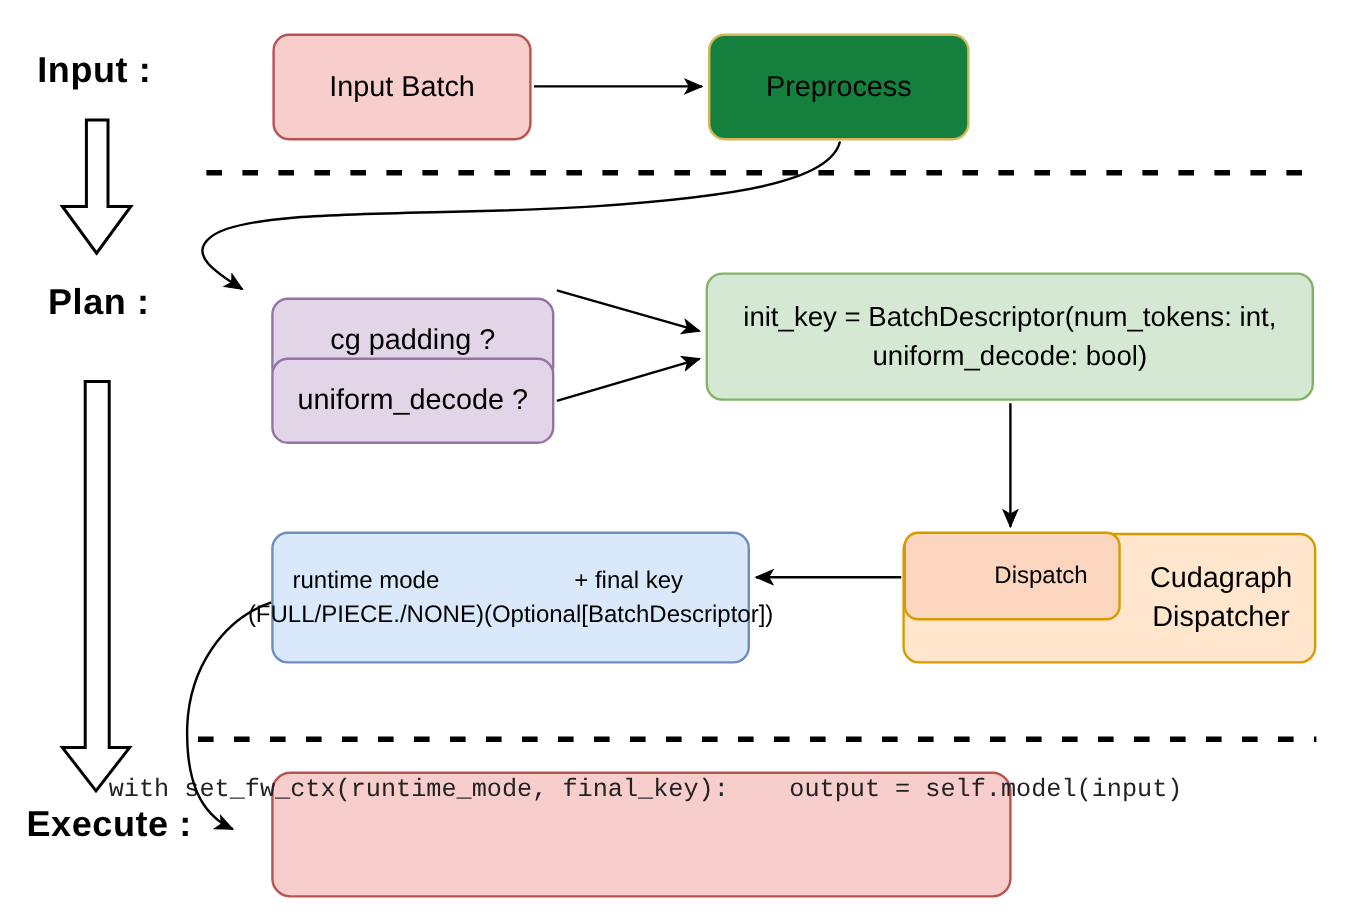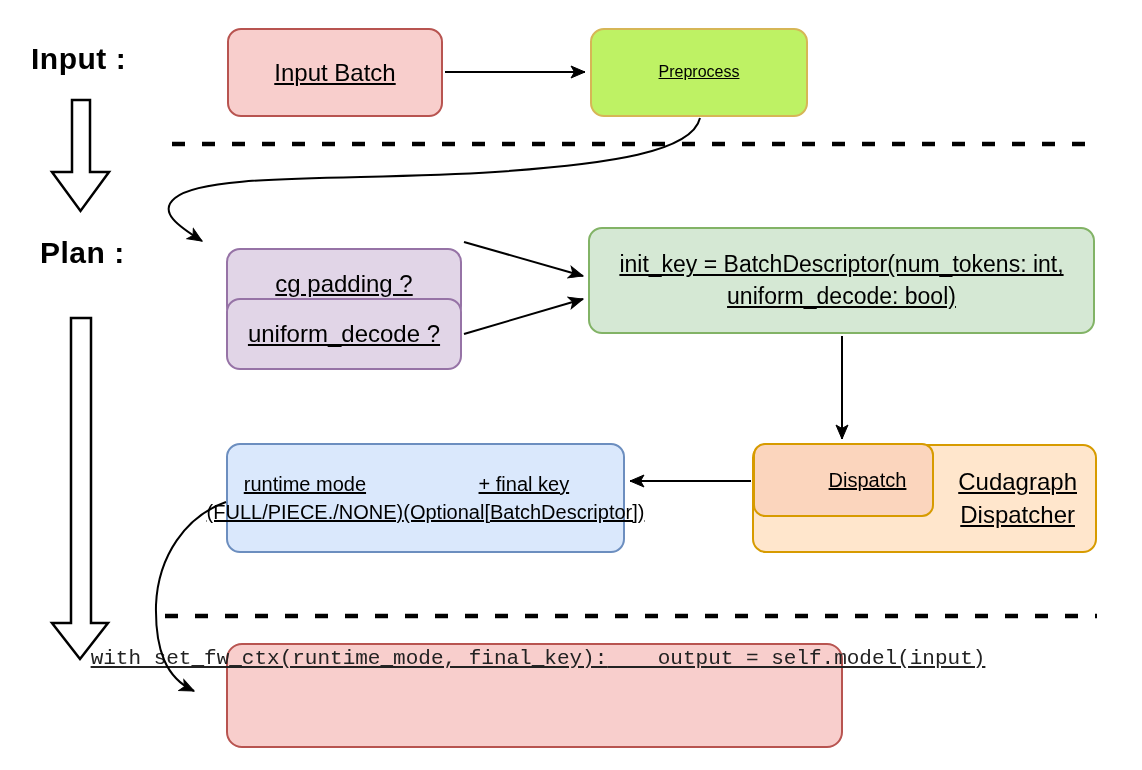--- a/index.html
+++ b/index.html
@@ -13,29 +13,28 @@
     letter-spacing:0.5px; white-space:nowrap;
   }
   #label-input   { left:31px;  top:42px;  }
   #label-plan    { left:40px;  top:236px; }
   #label-execute { left:22px;  top:671px; }
 
   .node {
     position:absolute; display:flex; align-items:center; justify-content:center;
     text-align:center; border-radius:14px; border:2px solid #14532d; color:#000;
     line-height:1.3;
-    text-decoration:underline;
   }
   #node-input-batch {
     left:227px; top:28px; width:216px; height:89px;
     background:#f8cecc; border-color:#b85450; font-size:24px;
   }
   #node-preprocess {
     left:590px; top:28px; width:218px; height:89px;
-    background:#bef264; border-color:#d6b656; font-size:16px;
+    background:#15803d; border-color:#d6b656; font-size:24px;
   }
   #node-cg-padding {
     left:226px; top:208px; width:236px; height:72px;
     background:#e1d5e7; border-color:#9673a6; font-size:24px;margin-top:40px;
   }
   #node-uniform-decode {
     left:226px; top:298px; width:236px; height:72px;
     background:#e1d5e7; border-color:#9673a6; font-size:24px;
   }
   #node-init-key {
@@ -74,20 +73,21 @@
   .dashed-line { fill:none; stroke:#000; stroke-width:4.5; stroke-dasharray:13 17; }
   .hollow-arrow { fill:#fff; stroke:#000; stroke-width:2.5; stroke-linejoin:miter; }
 </style>
 </head>
 <body>
 
 <div class="canvas">
 
   <div class="stage-label" id="label-input">Input :</div>
   <div class="stage-label" id="label-plan">Plan :</div>
+  <div class="stage-label" id="label-execute">Execute :</div>
 
   <div class="node" id="node-input-batch">
     <span>Input Batch</span>
   </div>
 
   <div class="node" id="node-preprocess">
     <span>Preprocess</span>
   </div>
 
   <div class="node" id="node-cg-padding">

